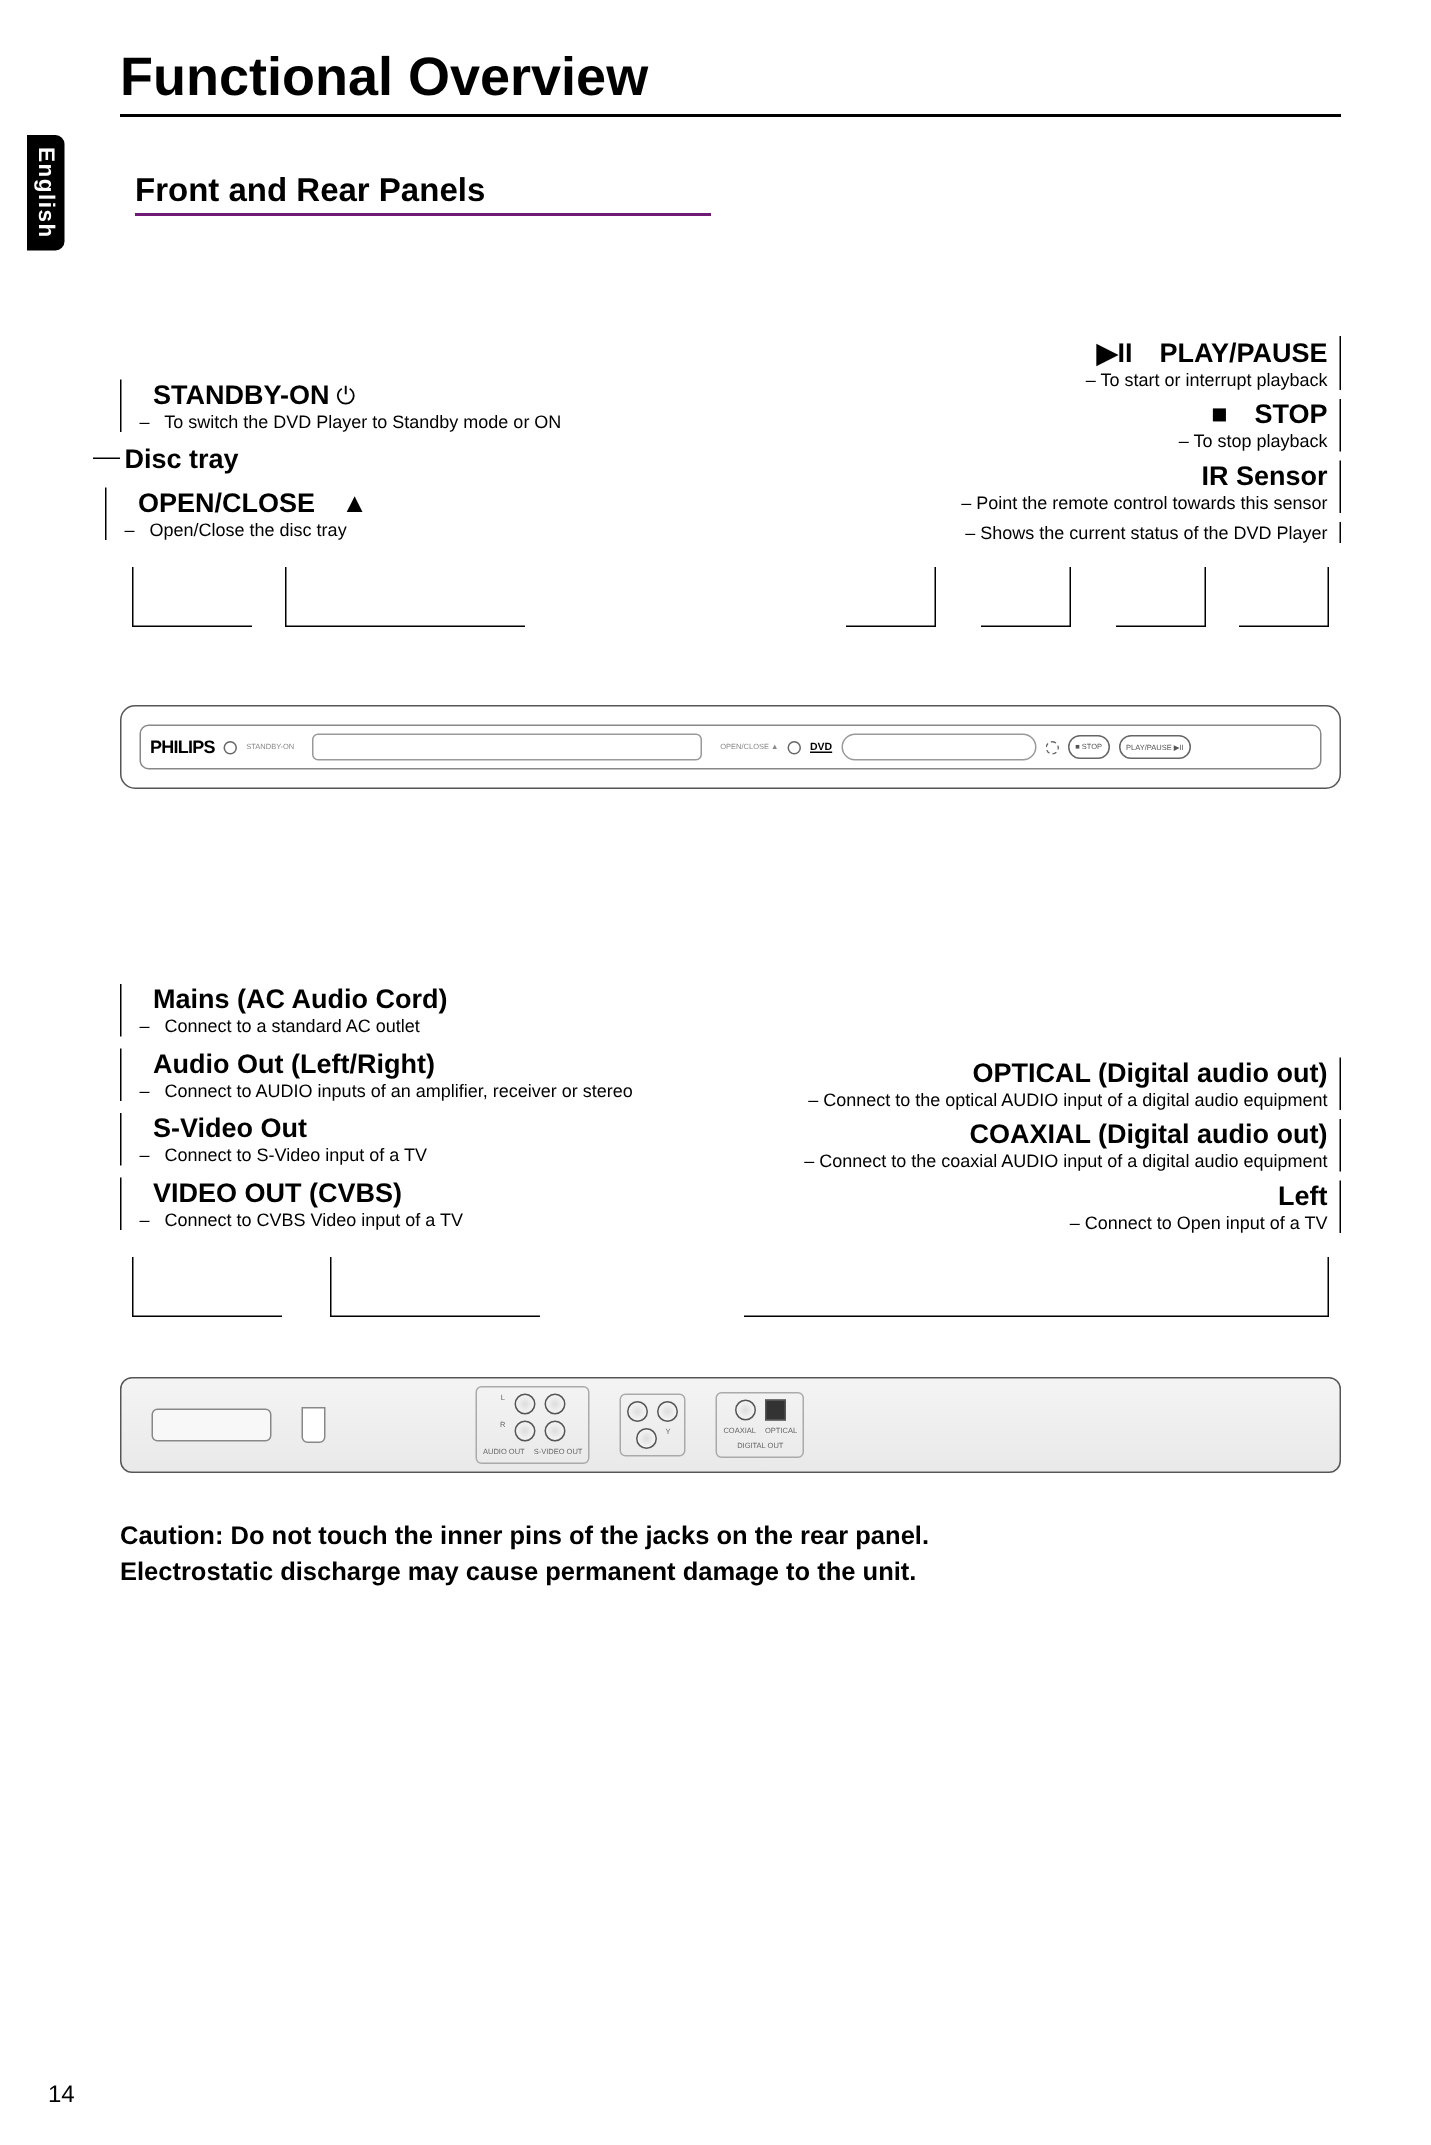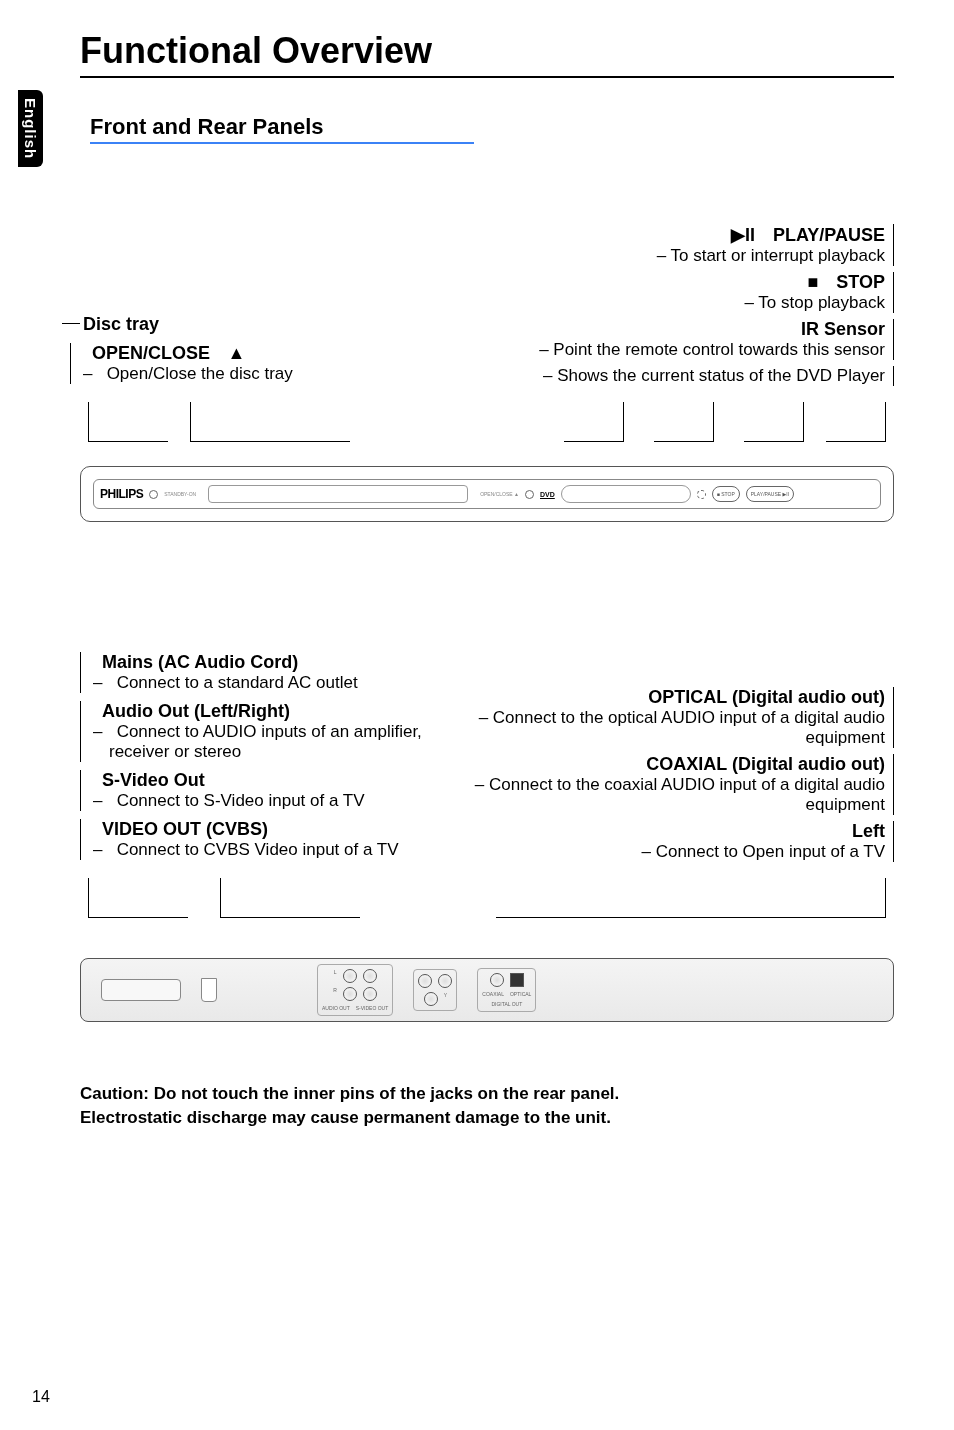--- a/index.html
+++ b/index.html
@@ -30,21 +30,21 @@
     font-size: 36px;
     font-weight: bold;
     border-bottom: 2px solid #000;
     padding-bottom: 4px;
     margin-left: 40px;
     margin-bottom: 30px;
   }
   .section-title {
     font-size: 22px;
     font-weight: bold;
-    border-bottom: 2px solid #3b82f6;
+    border-bottom: 2px solid #701a75;
     display: inline-block;
     margin-left: 50px;
     padding-right: 150px;
     padding-bottom: 2px;
     padding-top: 6px;
     margin-bottom: 20px;
   }
   .panel-section {
     position: relative;
     margin-top: 40px;
@@ -67,21 +67,21 @@
   .callout {
     margin-bottom: 8px;
     position: relative;
   }
   .callout-title {
     font-weight: bold;
     font-size: 18px;
     margin-left: 13px;
   }
   .callout-desc {
-    font-size: 17px;
+    font-size: 12px;
   }
   .callouts-right .callout {
     padding-right: 8px;
     border-right: 1.5px solid #000;
     margin-bottom: 6px;
   }
   .callouts-right .callout-desc::before { content: "– "; }
   .callouts-left .callout {
     border-left: 1.5px solid #000;
     padding-left: 8px;
@@ -104,21 +104,21 @@
   }
   .device-front {
     width: 100%;
     height: 56px;
     background: #fff;
     border: 1.5px solid #555;
     border-radius: 10px;
     display: flex;
     align-items: center;
     padding: 0 12px;
-    margin-top: 24px;
+    margin-top: 52px;
     position: relative;
   }
   .device-inner {
     flex: 1;
     height: 30px;
     border: 1px solid #888;
     border-radius: 6px;
     display: flex;
     align-items: center;
     gap: 6px;
@@ -213,21 +213,21 @@
   }
   .jack-row { display: flex; gap: 6px; }
   .opt-jack {
     width: 14px; height: 14px;
     border: 1.5px solid #555;
     background: #333;
   }
   .caution {
     font-weight: bold;
     font-size: 17px;
-    margin-top: 60px;
+    margin-top: 30px;
     margin-left: 40px;
     line-height: 1.4;
   }
   .page-num {
     position: absolute;
     bottom: 24px;
     left: 32px;
     font-size: 16px;
   }
   .sym { font-family: Arial, sans-serif; }
@@ -245,20 +245,27 @@
 
 
 <h2 class="section-title">Front and Rear Panels</h2>
 
 
 <div class="panel-section" style="margin-top:60px;">
 
   <div class="callouts-row">
 
     <div class="callouts-left">
+      <div class="callout">
+        <div>
+          <span class="callout-title">STANDBY-ON</span>
+          <span class="sym" style="font-size:16px;">⏻</span>
+        </div>
+        <div class="callout-desc">To switch the DVD Player to Standby mode or ON</div>
+      </div>
       <div class="callout no-desc disc-tray" style="border-left:none;">
         <div class="callout" style="border-left:none; padding-left:0;">
           <span class="callout-title">Disc tray</span>
         </div>
         <div class="callout" style="margin-bottom:0;">
           <div>
             <span class="callout-title">OPEN/CLOSE</span>
             <span class="sym callout-title">▲</span>
           </div>
           <div class="callout-desc">Open/Close the disc tray</div>

